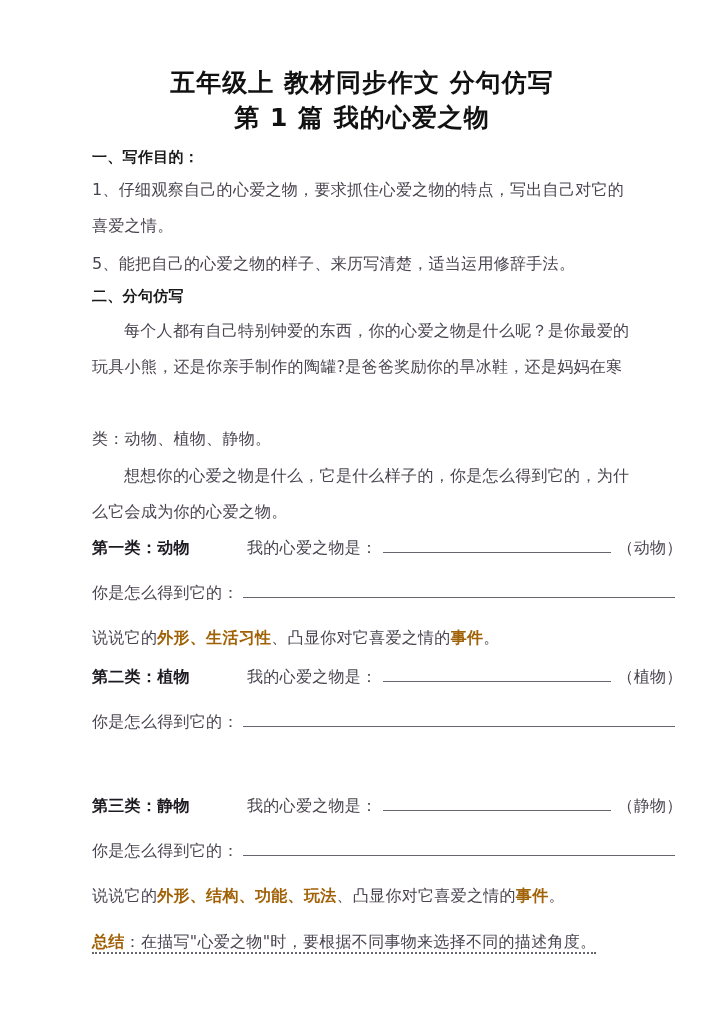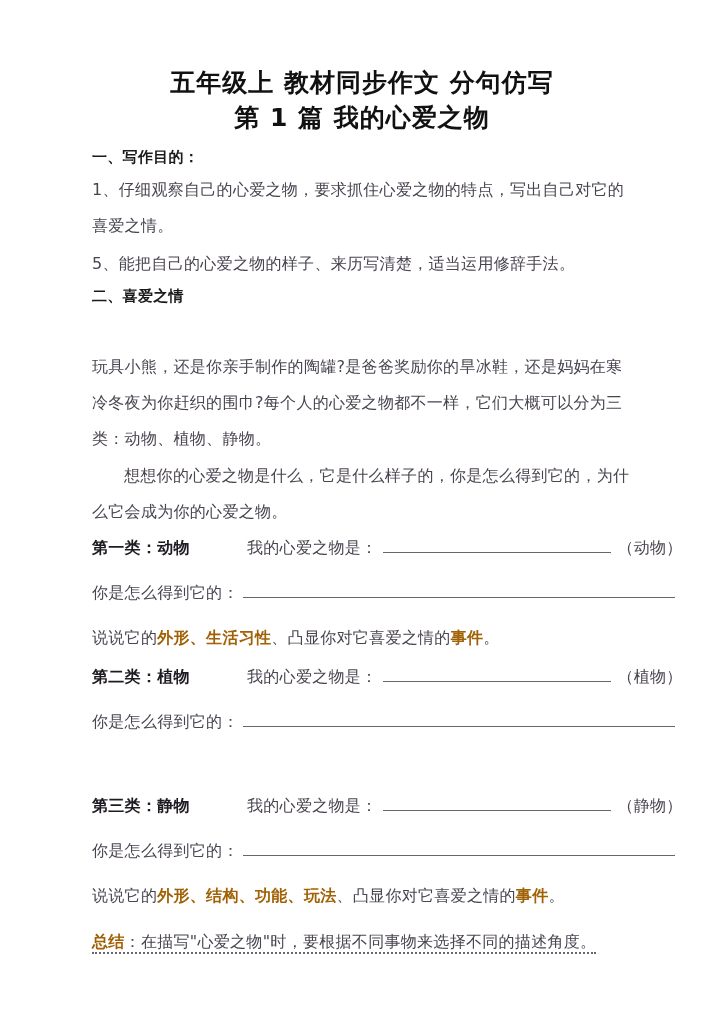--- a/index.html
+++ b/index.html
@@ -73,23 +73,23 @@
 <div class="page">
 
   <div class="title t1">五年级上  教材同步作文  分句仿写</div>
   <div class="title t2">第 1 篇  我的心爱之物</div>
 
   <div class="line heading" style="top:148px;">一、写作目的：</div>
   <div class="line" style="top:180px;">1、仔细观察自己的心爱之物，要求抓住心爱之物的特点，写出自己对它的</div>
   <div class="line" style="top:216px;">喜爱之情。</div>
   <div class="line" style="top:254px;">5、能把自己的心爱之物的样子、来历写清楚，适当运用修辞手法。</div>
 
-  <div class="line heading" style="top:287px;">二、喜爱之情</div>
+  <div class="line heading" style="top:287px;">二、分句仿写</div>
+  <div class="line indent" style="top:321px;">每个人都有自己特别钟爱的东西，你的心爱之物是什么呢？是你最爱的</div>
   <div class="line" style="top:357px;">玩具小熊，还是你亲手制作的陶罐?是爸爸奖励你的旱冰鞋，还是妈妈在寒</div>
-  <div class="line" style="top:393px;">冷冬夜为你赶织的围巾?每个人的心爱之物都不一样，它们大概可以分为三</div>
   <div class="line" style="top:429px;">类：动物、植物、静物。</div>
   <div class="line" style="top:502px;">么它会成为你的心爱之物。</div>
   <div class="line indent" style="top:466px;">想想你的心爱之物是什么，它是什么样子的，你是怎么得到它的，为什</div>
 
   <div class="line" style="top:538px;">
     <span class="cat-label">第一类：动物</span><span>我的心爱之物是：</span><span class="blank short"></span><span>（动物）</span>
   </div>
   <div class="line" style="top:583px;">
     <span>你是怎么得到它的：</span><span class="blank long"></span>
   </div>

